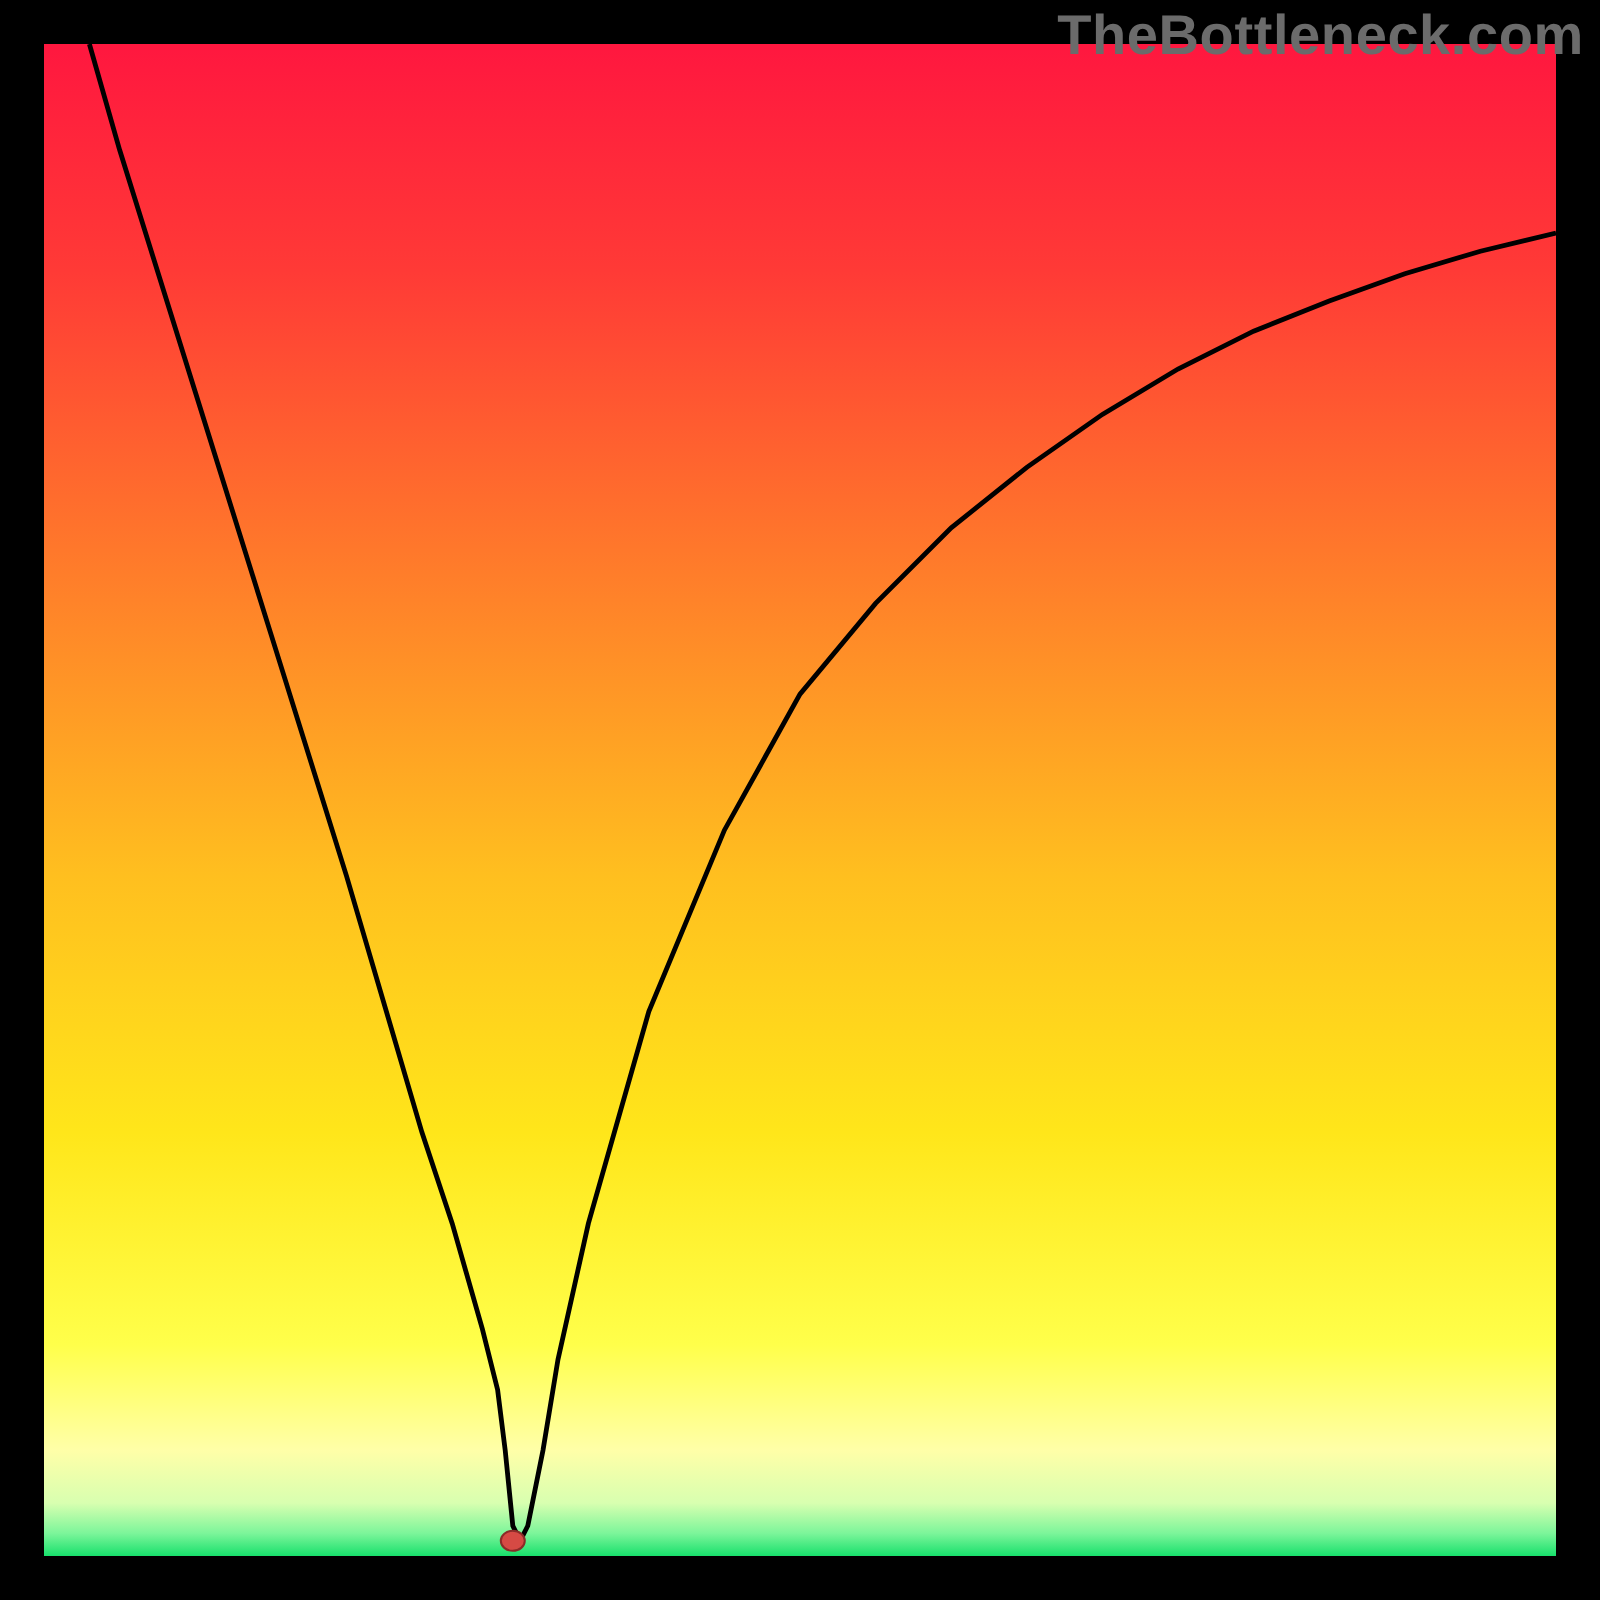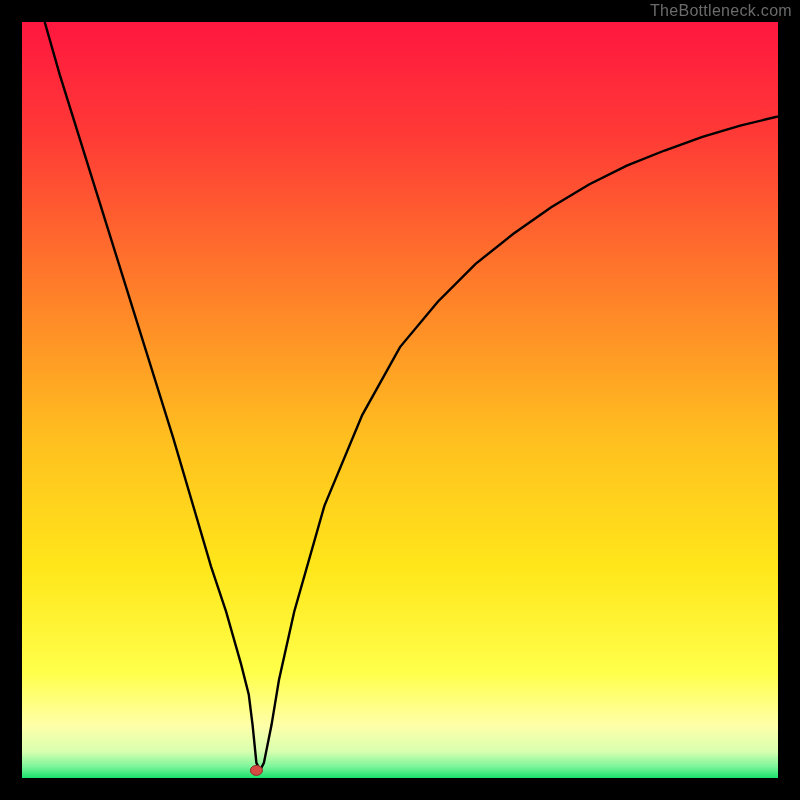--- a/index.html
+++ b/index.html
@@ -21,22 +21,22 @@
     left: 22px;
     top: 22px;
     width: 756px;
     height: 756px;
     
   }
   .watermark {
     position: absolute;
     top: 2px;
     right: 8px;
-    font-size: 16px;
-    font-weight: 400;
+    font-size: 28px;
+    font-weight: 700;
     color: #6b6b6b;
     letter-spacing: 0.3px;
     user-select: none;
   }
   svg {
     display: block;
   }
 </style>
 </head>
 <body>

